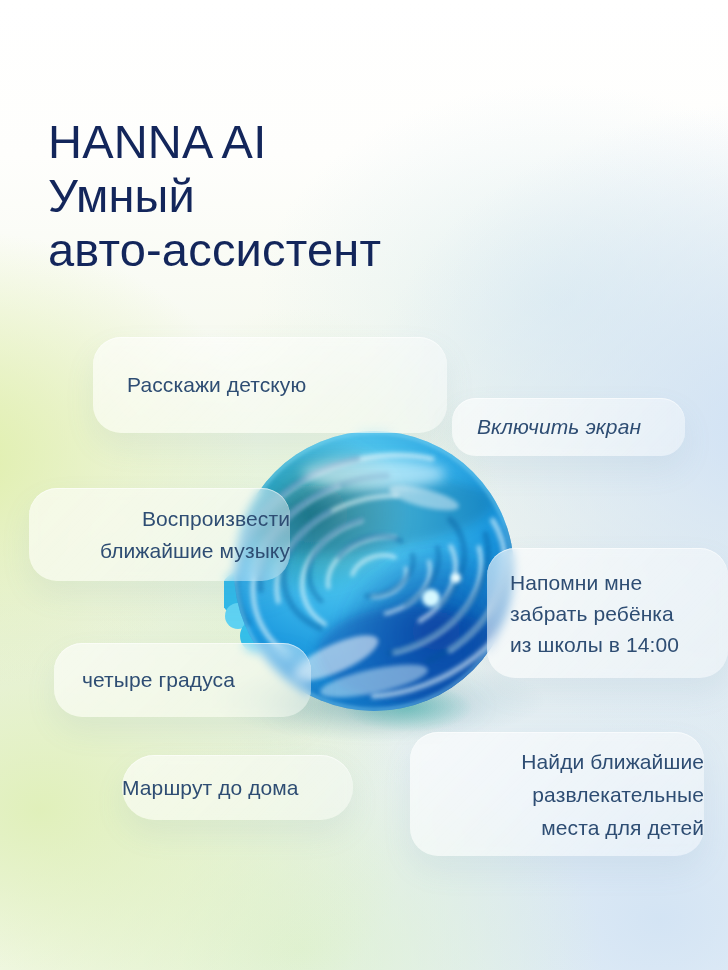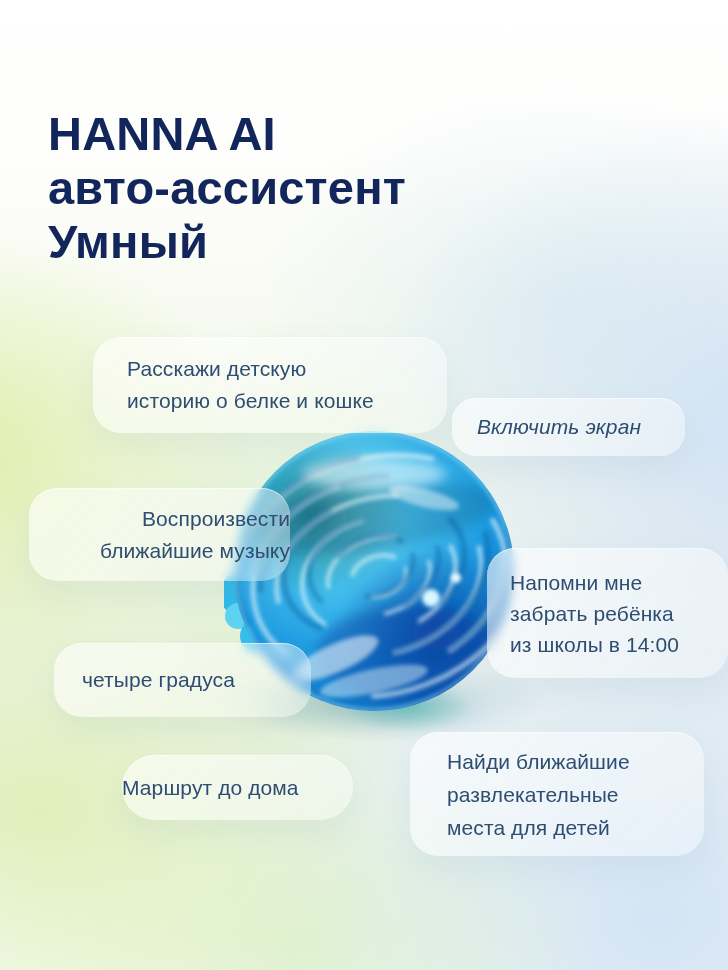--- a/index.html
+++ b/index.html
@@ -16,22 +16,22 @@
       radial-gradient(430px 320px at -50px 460px, rgba(222,238,166,.95), rgba(222,238,166,0) 72%),
       radial-gradient(520px 400px at 40px 810px, rgba(222,239,180,.9), rgba(222,239,180,0) 72%),
       radial-gradient(420px 300px at 300px 950px, rgba(218,240,200,.75), rgba(218,240,200,0) 72%),
       radial-gradient(300px 360px at 300px 560px, rgba(208,236,190,.55), rgba(208,236,190,0) 70%),
       radial-gradient(560px 440px at 780px 430px, rgba(206,224,246,.95), rgba(206,224,246,0) 75%),
       radial-gradient(620px 520px at 660px 920px, rgba(205,224,243,.85), rgba(205,224,243,0) 78%),
       radial-gradient(420px 300px at 560px 300px, rgba(214,234,240,.6), rgba(214,234,240,0) 72%),
       linear-gradient(180deg,#ffffff 0%,#fefefc 16%,#f4f8ec 42%,#eef4ee 66%,#f4f8f7 86%,#fafcfb 100%);
   }
   .title{
-    position:absolute;left:48px;top:76px;
-    color:#13265b;font-weight:700;line-height:54px;font-size:47px;
+    position:absolute;left:48px;top:84px;
+    color:#13265b;font-weight:400;line-height:54px;font-size:47px;
     letter-spacing:.2px;
   }
   .title .tl{display:block;}
   .orb-wrap{position:absolute;left:224px;top:426px;width:298px;height:290px;}
   .orb-shadow{
     position:absolute;left:262px;top:682px;width:230px;height:48px;border-radius:50%;
     background:radial-gradient(closest-side, rgba(26,110,140,.30), rgba(26,110,140,0));
     filter:blur(10px);
   }
   .bubble{
@@ -43,31 +43,31 @@
     display:flex;flex-direction:column;justify-content:center;
     color:#2e4d73;font-size:21px;line-height:32px;font-weight:500;letter-spacing:.1px;
   }
   .bubble .ln{white-space:nowrap;}
   .b-story  {left:93px;  top:337px; width:320px; height:96px;  padding-left:34px;}
   .b-screen {left:452px; top:398px; width:208px; height:58px;  padding-left:25px; border-radius:24px;font-style:italic;}
   .b-music  {left:29px;  top:488px; width:238px; height:93px;  padding-left:23px;text-align:right;}
   .b-remind {left:487px; top:548px; width:218px; height:130px; padding-left:23px; line-height:31px;}
   .b-climate{left:54px;  top:643px; width:229px; height:74px;  padding-left:28px;}
   .b-route  {left:122px; top:755px; width:231px; height:65px;  border-radius:33px; padding-left:0;}
-  .b-places {left:410px; top:732px; width:257px; height:124px; padding-left:37px; line-height:33px;}
+  .b-places {left:410px; top:732px; width:257px; height:124px; padding-left:37px; line-height:33px;align-items:flex-end;}
 </style>
 </head>
 <body>
 
 <div class="poster">
 
   <h1 class="title">
     <span class="tl">HANNA AI</span>
+    <span class="tl">Умный</span>
     <span class="tl">авто-ассистент</span>
-    <span class="tl">Умный</span>
   </h1>
 
   <div class="orb-shadow"></div>
 
   <svg class="orb-wrap" viewBox="0 0 298 290" xmlns="http://www.w3.org/2000/svg" aria-hidden="true">
     <defs>
       <radialGradient id="gBase" cx="38%" cy="28%" r="80%">
         <stop offset="0%" stop-color="#a5ecfc"></stop>
         <stop offset="32%" stop-color="#49c4f0"></stop>
         <stop offset="68%" stop-color="#1a97de"></stop>
@@ -126,21 +126,20 @@
       <ellipse cx="112" cy="232" rx="46" ry="14" fill="#ffffff" opacity=".55" transform="rotate(-24 112 232)" filter="url(#soft2)"></ellipse>
       <ellipse cx="150" cy="255" rx="55" ry="12" fill="#e8fbff" opacity=".45" transform="rotate(-12 150 255)" filter="url(#soft2)"></ellipse>
       <circle cx="207" cy="172" r="9" fill="#d6f8ff" filter="url(#soft2)"></circle>
       <circle cx="232" cy="152" r="5" fill="#eafdff" filter="url(#soft2)"></circle>
       <circle cx="150" cy="145" r="139" fill="none" stroke="rgba(170,240,255,.65)" stroke-width="2.5" filter="url(#soft2)"></circle>
     </g>
   </svg>
 
   <div class="bubble b-story">
     <div class="ln">Расскажи детскую</div>
-    <div class="ln">историю о белке и кошке</div>
   </div>
 
   <div class="bubble b-screen">
     <div class="ln">Включить экран</div>
   </div>
 
   <div class="bubble b-music">
     <div class="ln">Воспроизвести</div>
     <div class="ln">ближайшие музыку</div>
   </div>

